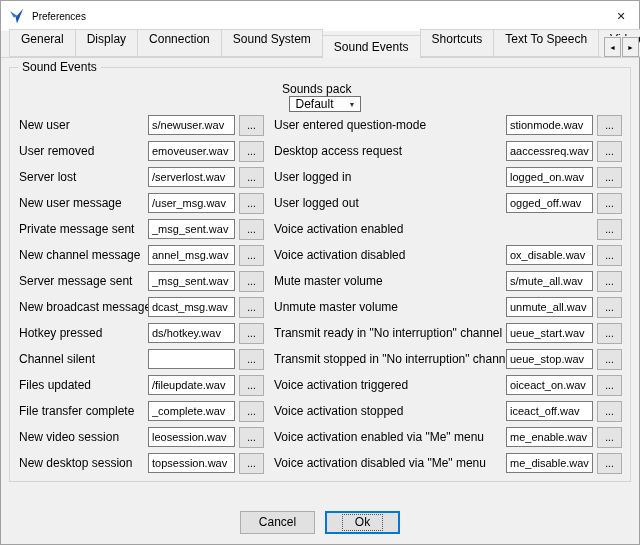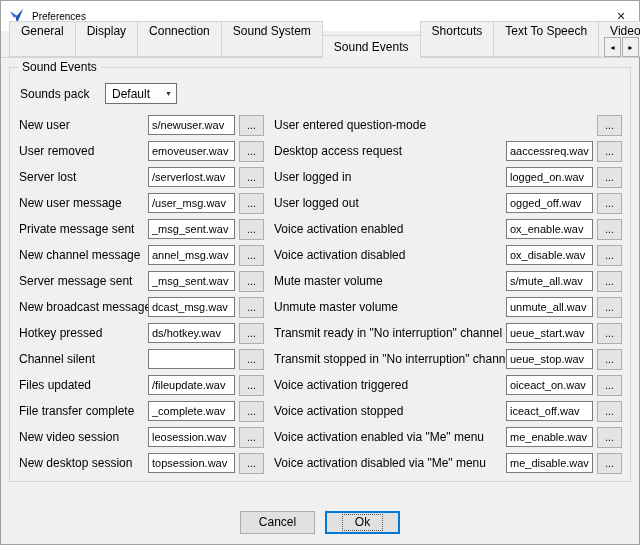--- a/index.html
+++ b/index.html
@@ -9,33 +9,33 @@
   .window { width: 640px; height: 545px; border: 1px solid #a0a0a0; display: flex; flex-direction: column; background: #f0f0f0; }
 
   
   .titlebar { height: 30px; background: #ffffff; display: flex; align-items: center; padding-left: 8px; flex: none; }
   .app-icon { width: 17px; height: 17px; margin-right: 6px; flex: none; }
   .title-text { font-size: 10px; }
   .close-btn { margin-left: auto; width: 36px; height: 30px; display: flex; align-items: center; justify-content: center; font-size: 11px; color: #222; }
 
   
   .tabbar { position: relative; height: 26px; padding: 4px 0 0 8px; display: flex; align-items: flex-end; flex: none; z-index: 2; }
-  .tab { height: 36px; line-height: 19px; padding: 0 11px; background: #f0f0f0; border: 1px solid #d4d4d4; white-space: nowrap; position: relative; z-index: 1; }
+  .tab { height: 28px; line-height: 19px; padding: 0 11px; background: #f0f0f0; border: 1px solid #d4d4d4; white-space: nowrap; position: relative; z-index: 1; }
   .tab + .tab { margin-left: -1px; }
   .tab.active { height: 23px; line-height: 22px; background: #f2f2f2; border-bottom: none; margin-bottom: -1px; z-index: 3; }
   .tab-scroll { position: absolute; right: 0; bottom: 0; height: 21px; display: flex; align-items: flex-end; background: #f0f0f0; padding-left: 2px; z-index: 5; }
   .sbtn { width: 17px; height: 20px; border: 1px solid #adadad; background: #f0f0f0; display: flex; align-items: center; justify-content: center; font-size: 7px; color: #000; margin-left: 1px; }
 
   
   .pane { border-top: 1px solid #d4d4d4; flex: 1; position: relative; z-index: 1; }
 
   .groupbox { position: relative; margin: 9px 8px 0 8px; border: 1px solid #d4d4d4; padding: 13px 8px 5px 9px; }
   .gtitle { position: absolute; top: -8px; left: 8px; background: #f0f0f0; padding: 0 4px; }
 
-  .sp-row { display: flex; align-items: center; height: 23px; margin: 1px 0 7px 1px; }
+  .sp-row { display: flex; align-items: center; height: 23px; margin: 1px 0 7px 8px; flex-direction: column; }
   .sp-label { width: 85px; }
   .combo { width: 72px; height: 21px; border: 1px solid #707070; background: #fdfdfd; display: flex; align-items: center; padding: 0 4px 0 6px; }
   .combo-arrow { margin-left: auto; font-size: 7px; color: #333; }
 
   .cols { display: flex; }
   .col-left { flex: none; }
   .col-right { flex: 1; margin-left: 10px; min-width: 0; }
 
   .row { display: flex; align-items: center; height: 26px; }
   .rlabel { white-space: nowrap; overflow: hidden; padding-right: 0; }
@@ -162,40 +162,40 @@
             </div>
             <div class="row">
               <span class="rlabel">New desktop session</span>
               <input class="rinput" value="topsession.wav" style="">
               <button class="browse">...</button>
             </div>
           </div>
         <div class="col-right">
             <div class="row">
               <span class="rlabel">User entered question-mode</span>
+              <input class="rinput" value="stionmode.wav" style="">
               <button class="browse">...</button>
             </div>
             <div class="row">
               <span class="rlabel">Desktop access request</span>
               <input class="rinput" value="aaccessreq.wav" style="">
               <button class="browse">...</button>
             </div>
             <div class="row">
               <span class="rlabel">User logged in</span>
               <input class="rinput" value="logged_on.wav" style="">
               <button class="browse">...</button>
             </div>
             <div class="row">
               <span class="rlabel">User logged out</span>
               <input class="rinput" value="ogged_off.wav" style="">
               <button class="browse">...</button>
             </div>
             <div class="row">
               <span class="rlabel">Voice activation enabled</span>
-              <input class="rinput" value="ox_enable.wav" style="">
               <button class="browse">...</button>
             </div>
             <div class="row">
               <span class="rlabel">Voice activation disabled</span>
               <input class="rinput" value="ox_disable.wav" style="">
               <button class="browse">...</button>
             </div>
             <div class="row">
               <span class="rlabel">Mute master volume</span>
               <input class="rinput" value="s/mute_all.wav" style="">

